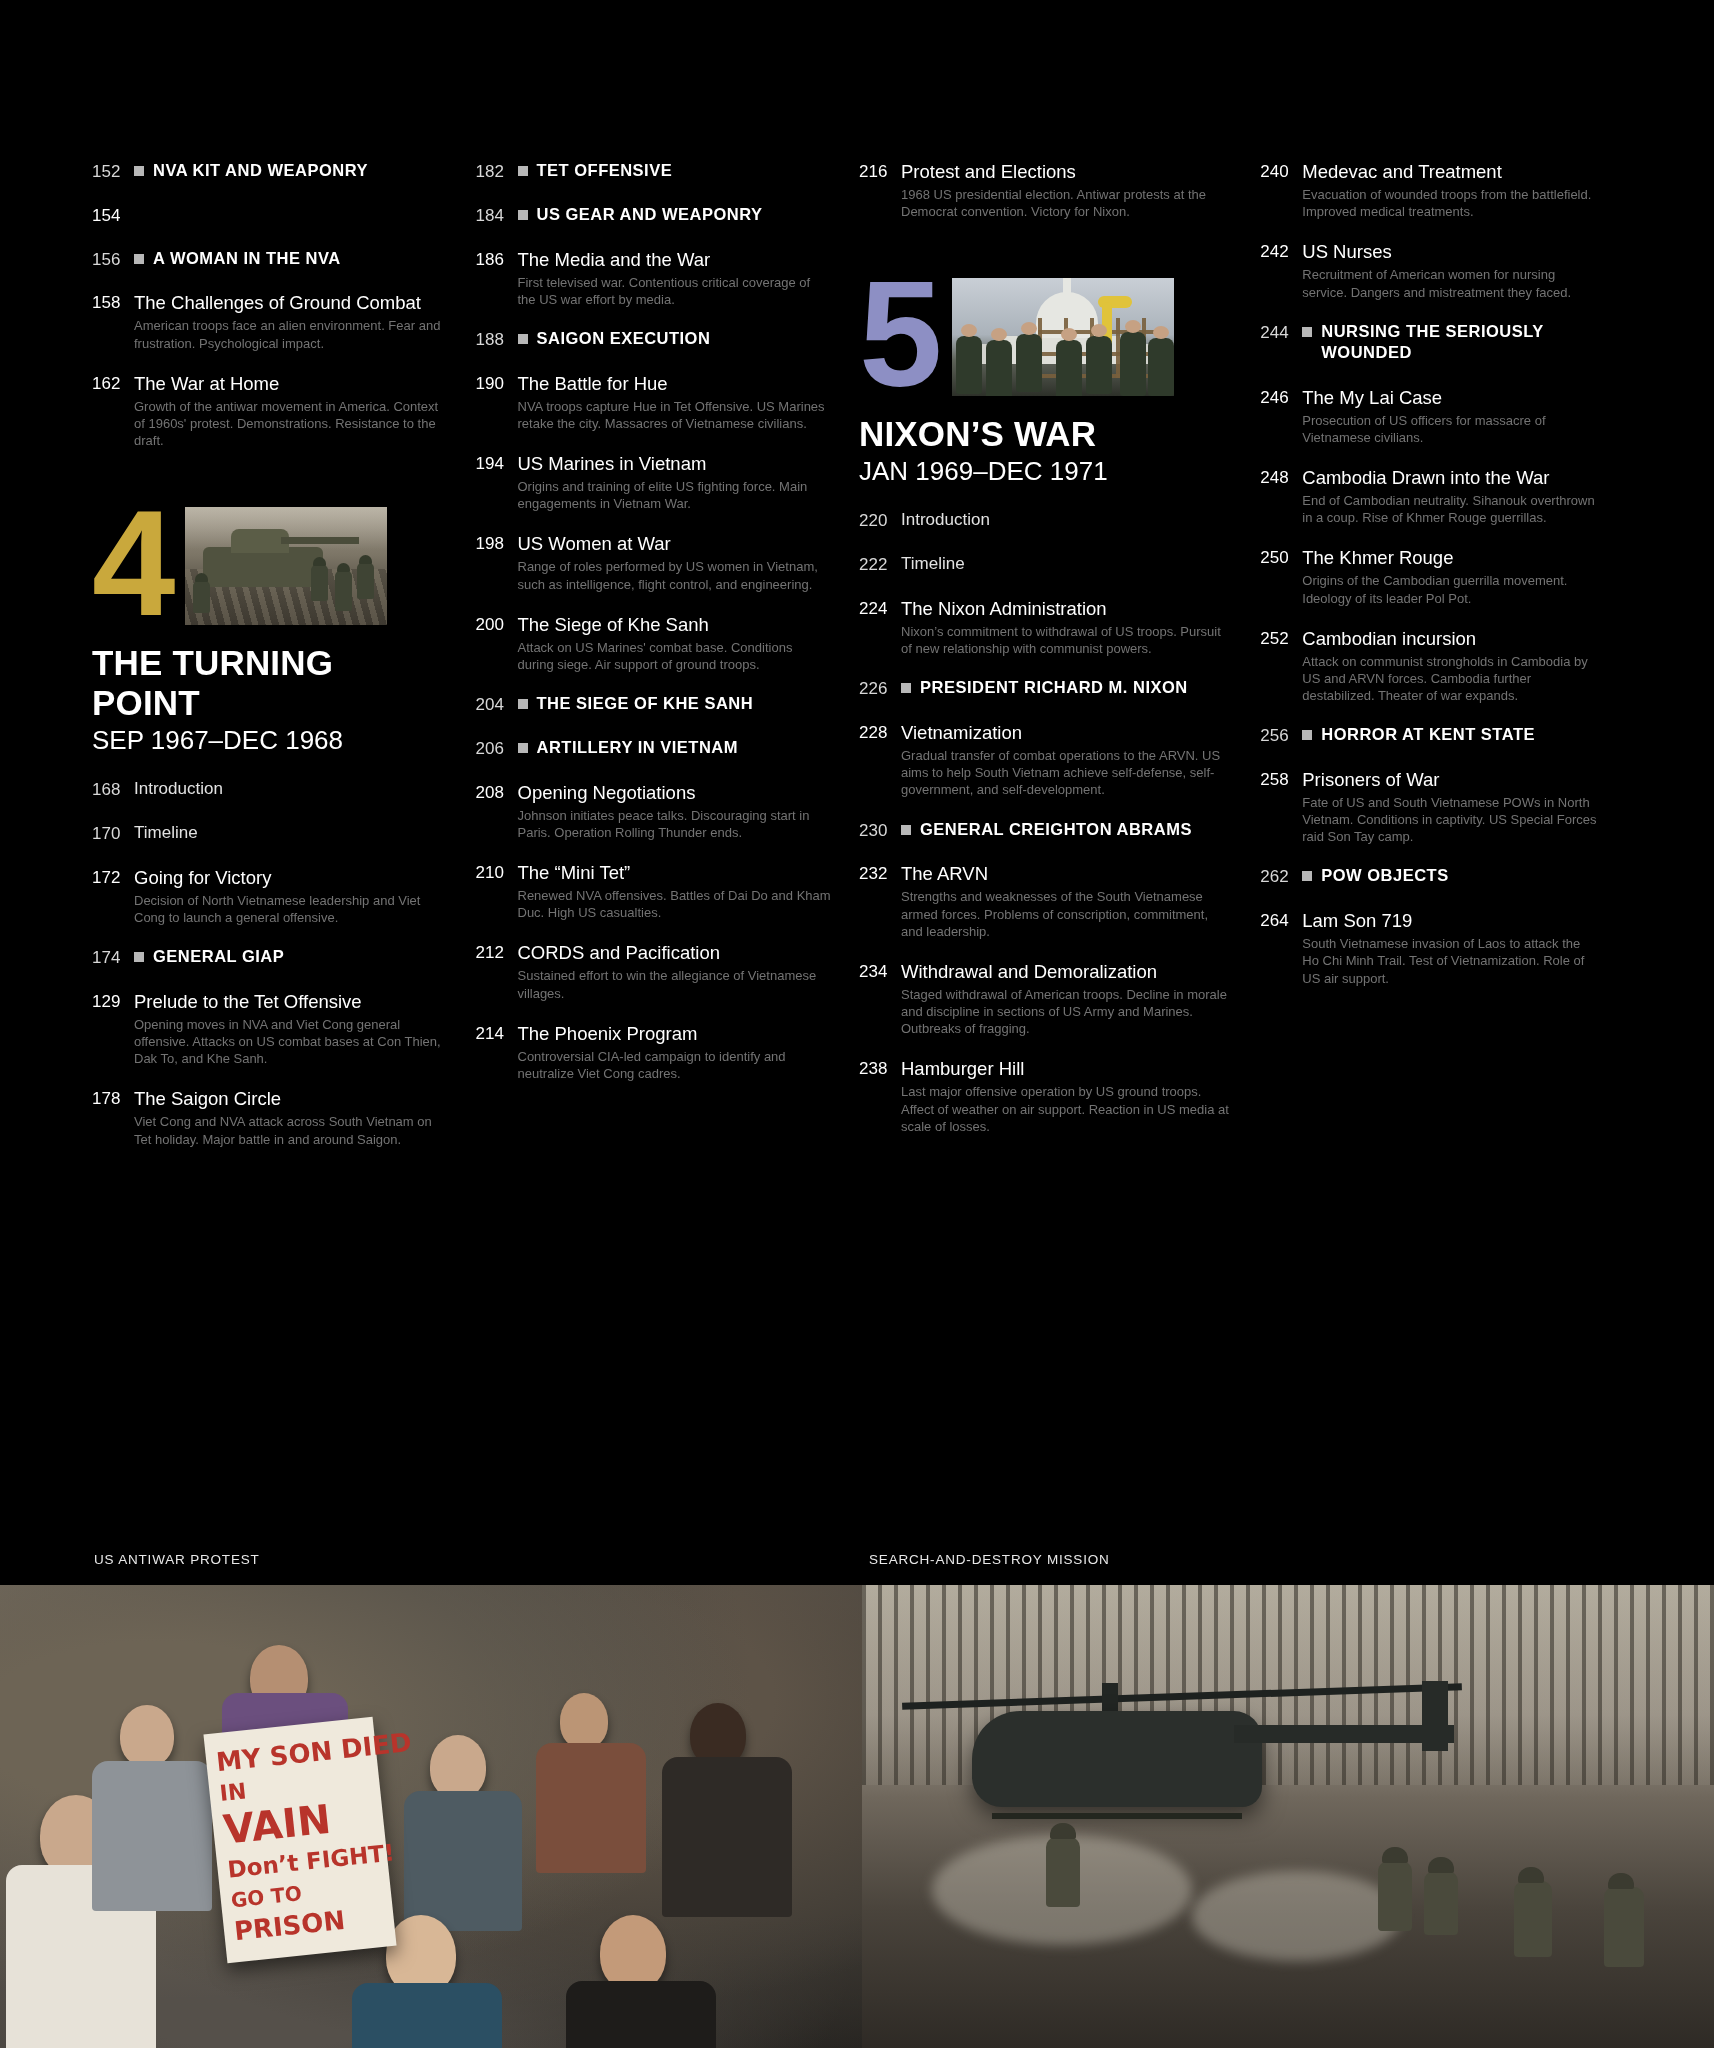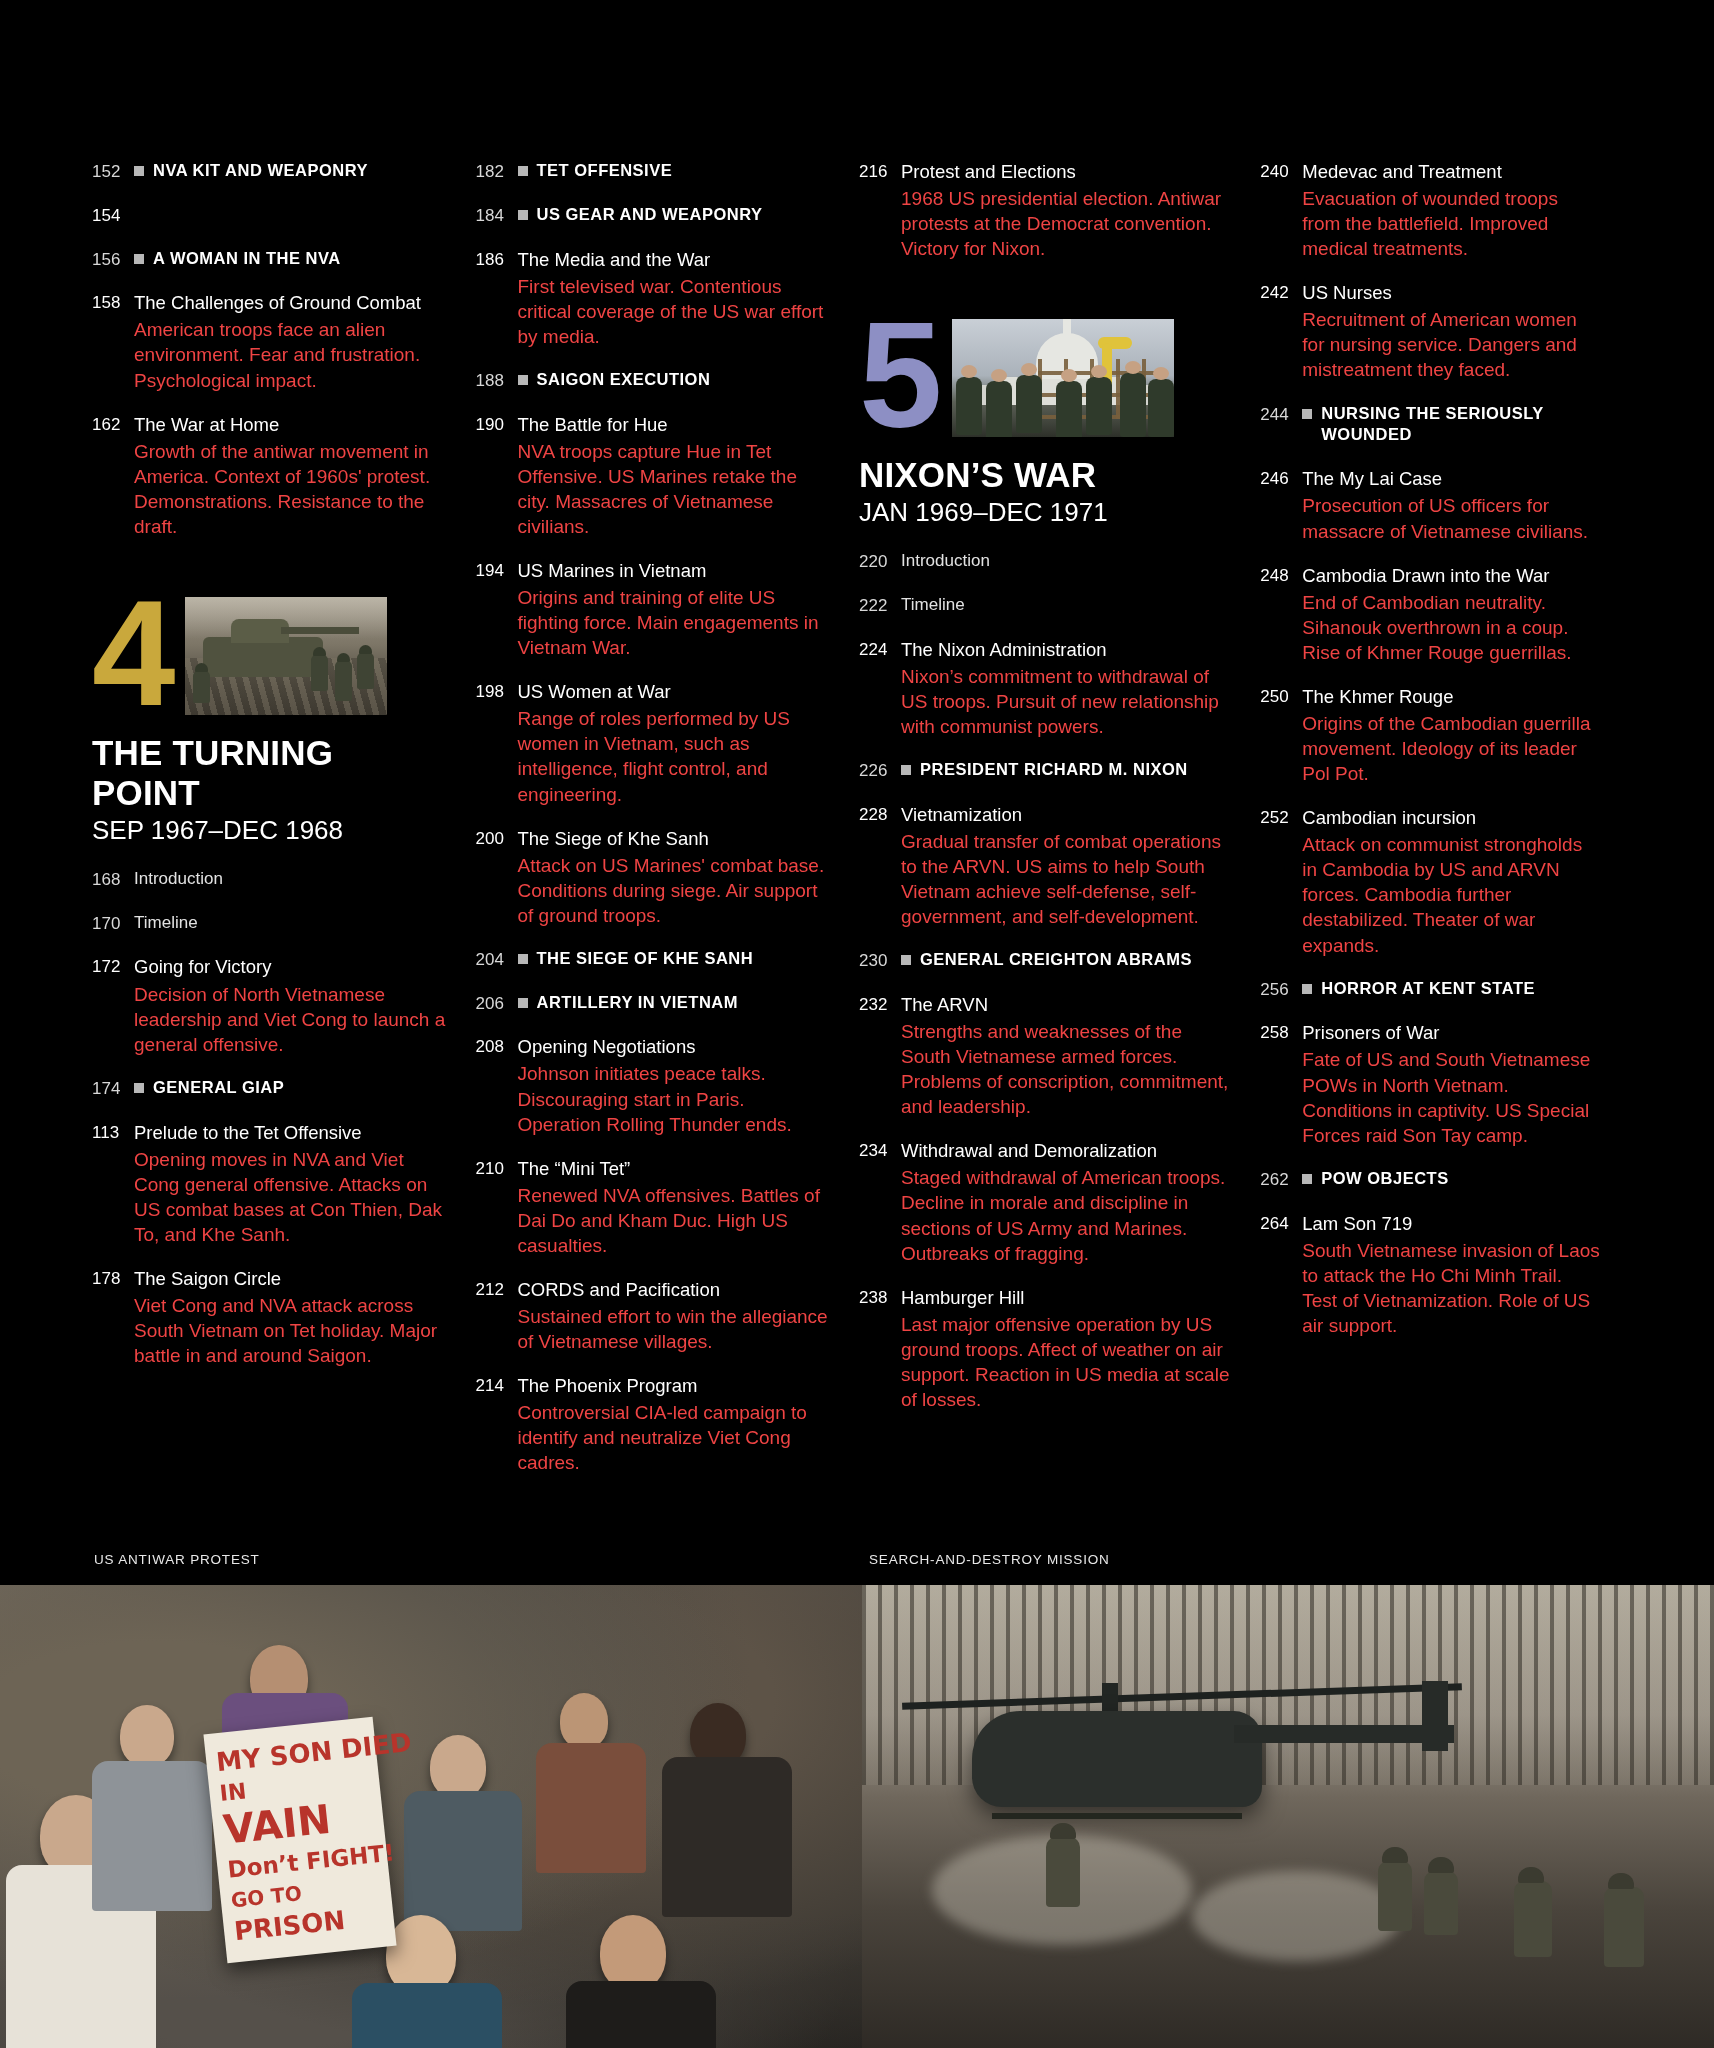--- a/index.html
+++ b/index.html
@@ -56,23 +56,23 @@
   .body-col { flex: 1; }
 
   .etitle {
     font-size: 18.5px;
     font-weight: normal;
     line-height: 1.3;
     color: #ffffff;
     margin: 0 0 2px 0;
   }
   .edesc {
-    font-size: 19px;
+    font-size: 13px;
     line-height: 1.32;
-    color: #ef4444;
+    color: #737373;
     margin: 0;
   }
   .eplain {
     font-size: 17px;
     line-height: 1.3;
     color: #e2e2e2;
     margin: 0;
     font-weight: normal;
   }
 
@@ -441,21 +441,21 @@
         <div class="pg">174</div>
         <div class="body-col">
           <div class="etitle">
               <span class="sq"></span>
               <span class="txt">GENERAL GIAP</span>
             </div>
         </div>
       </div>
 
       <div class="entry">
-        <div class="pg bold">113</div>
+        <div class="pg bold">129</div>
         <div class="body-col">
           <p class="etitle">Prelude to the Tet Offensive</p>
           <p class="edesc">Opening moves in NVA and Viet Cong general offensive. Attacks on US combat bases at Con Thien, Dak To, and Khe Sanh.</p>
         </div>
       </div>
 
       <div class="entry">
         <div class="pg bold">178</div>
         <div class="body-col">
           <p class="etitle">The Saigon Circle</p>

